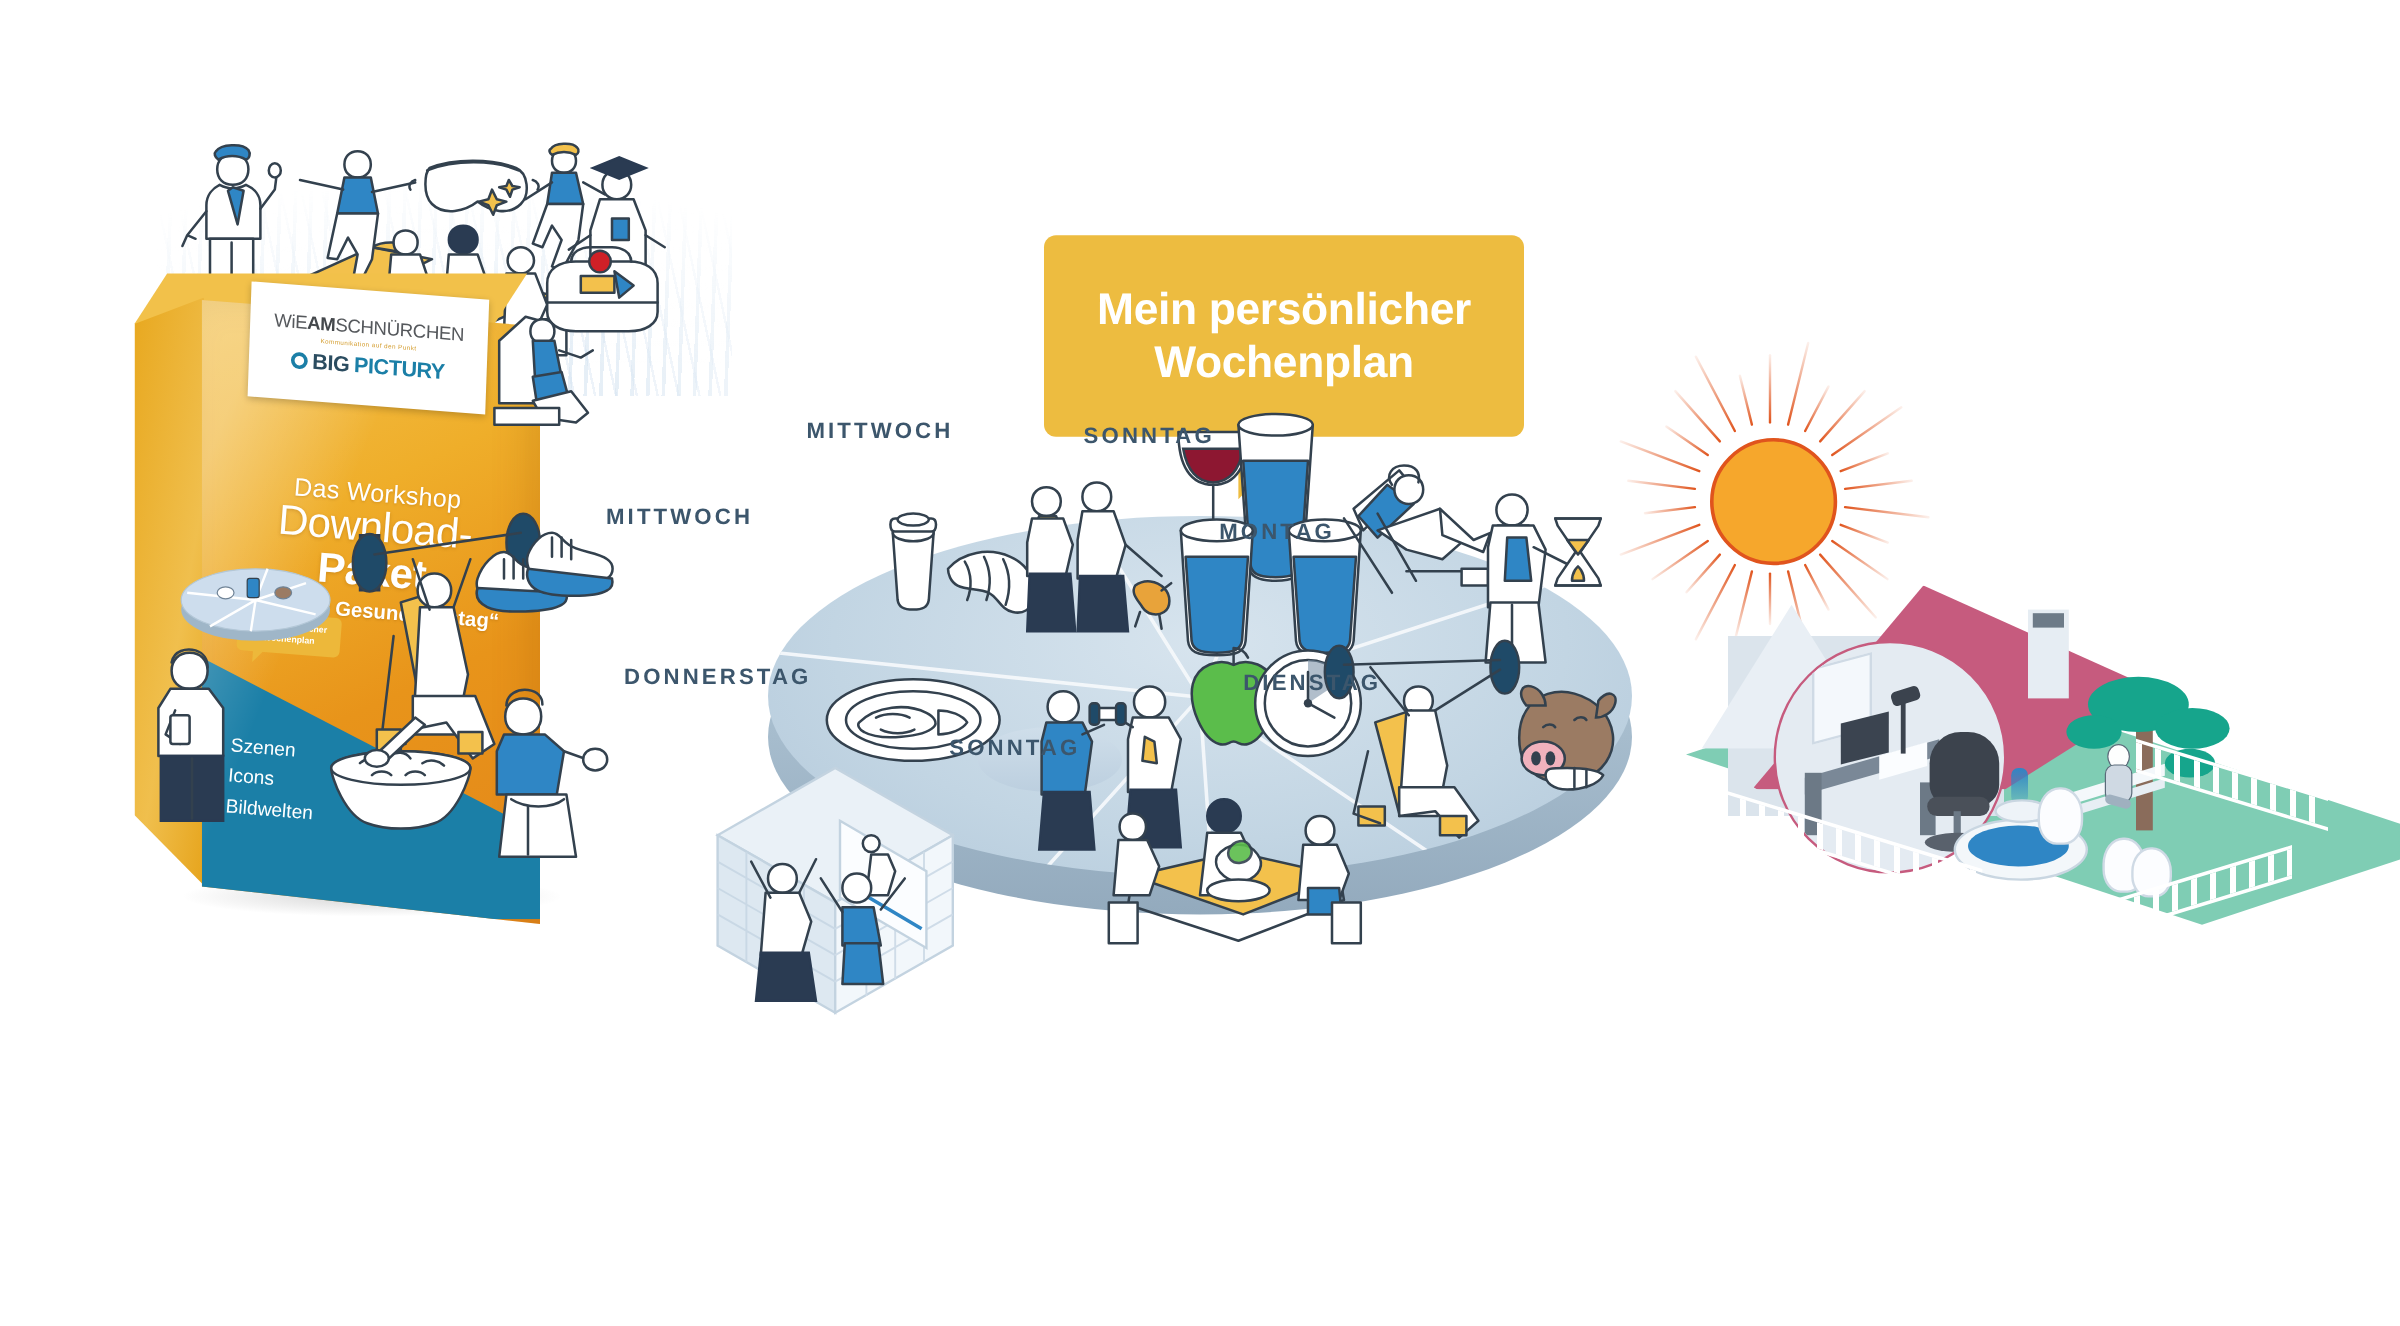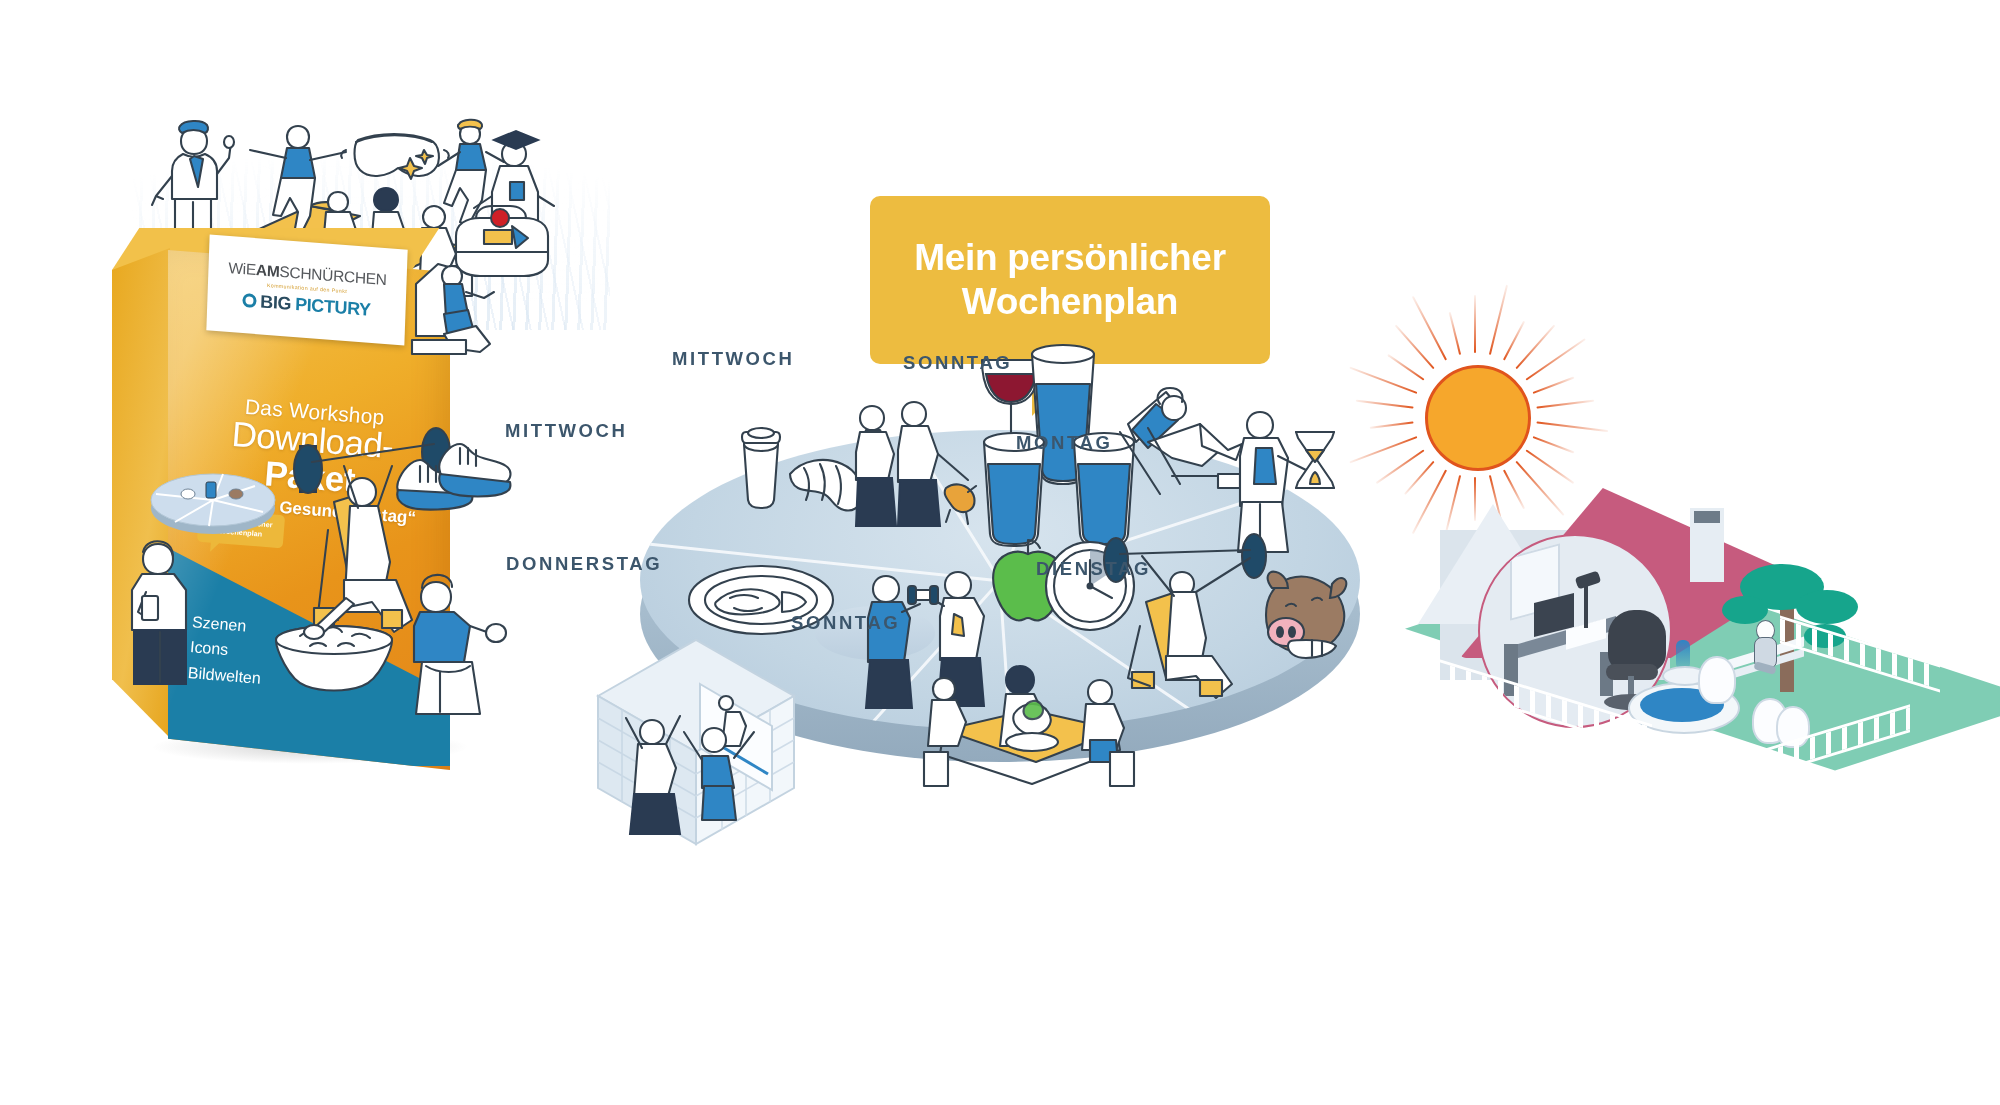--- a/index.html
+++ b/index.html
@@ -689,21 +689,21 @@
       </svg>
     </div>
   </div>
 
   <div class="day" style="left:505px;top:420px;">MITTWOCH</div>
   <div class="day" style="left:672px;top:348px;">MITTWOCH</div>
   <div class="day" style="left:903px;top:352px;">SONNTAG</div>
   <div class="day" style="left:1016px;top:432px;">MONTAG</div>
   <div class="day" style="left:1036px;top:558px;">DIENSTAG</div>
   <div class="day" style="left:791px;top:612px;">SONNTAG</div>
-  <div class="day" style="left:506px;top:553px;">DONNERSTAG</div>
+  <div class="day" style="left:520px;top:553px;">DONNERSTAG</div>
 
   <div id="house-scene">
     <div class="lawn2"></div>
     <div class="house-body"></div>
     <div class="house-gable"></div>
     <div class="roof"></div>
     <div class="chimney">
         <i></i>
       </div>
 

